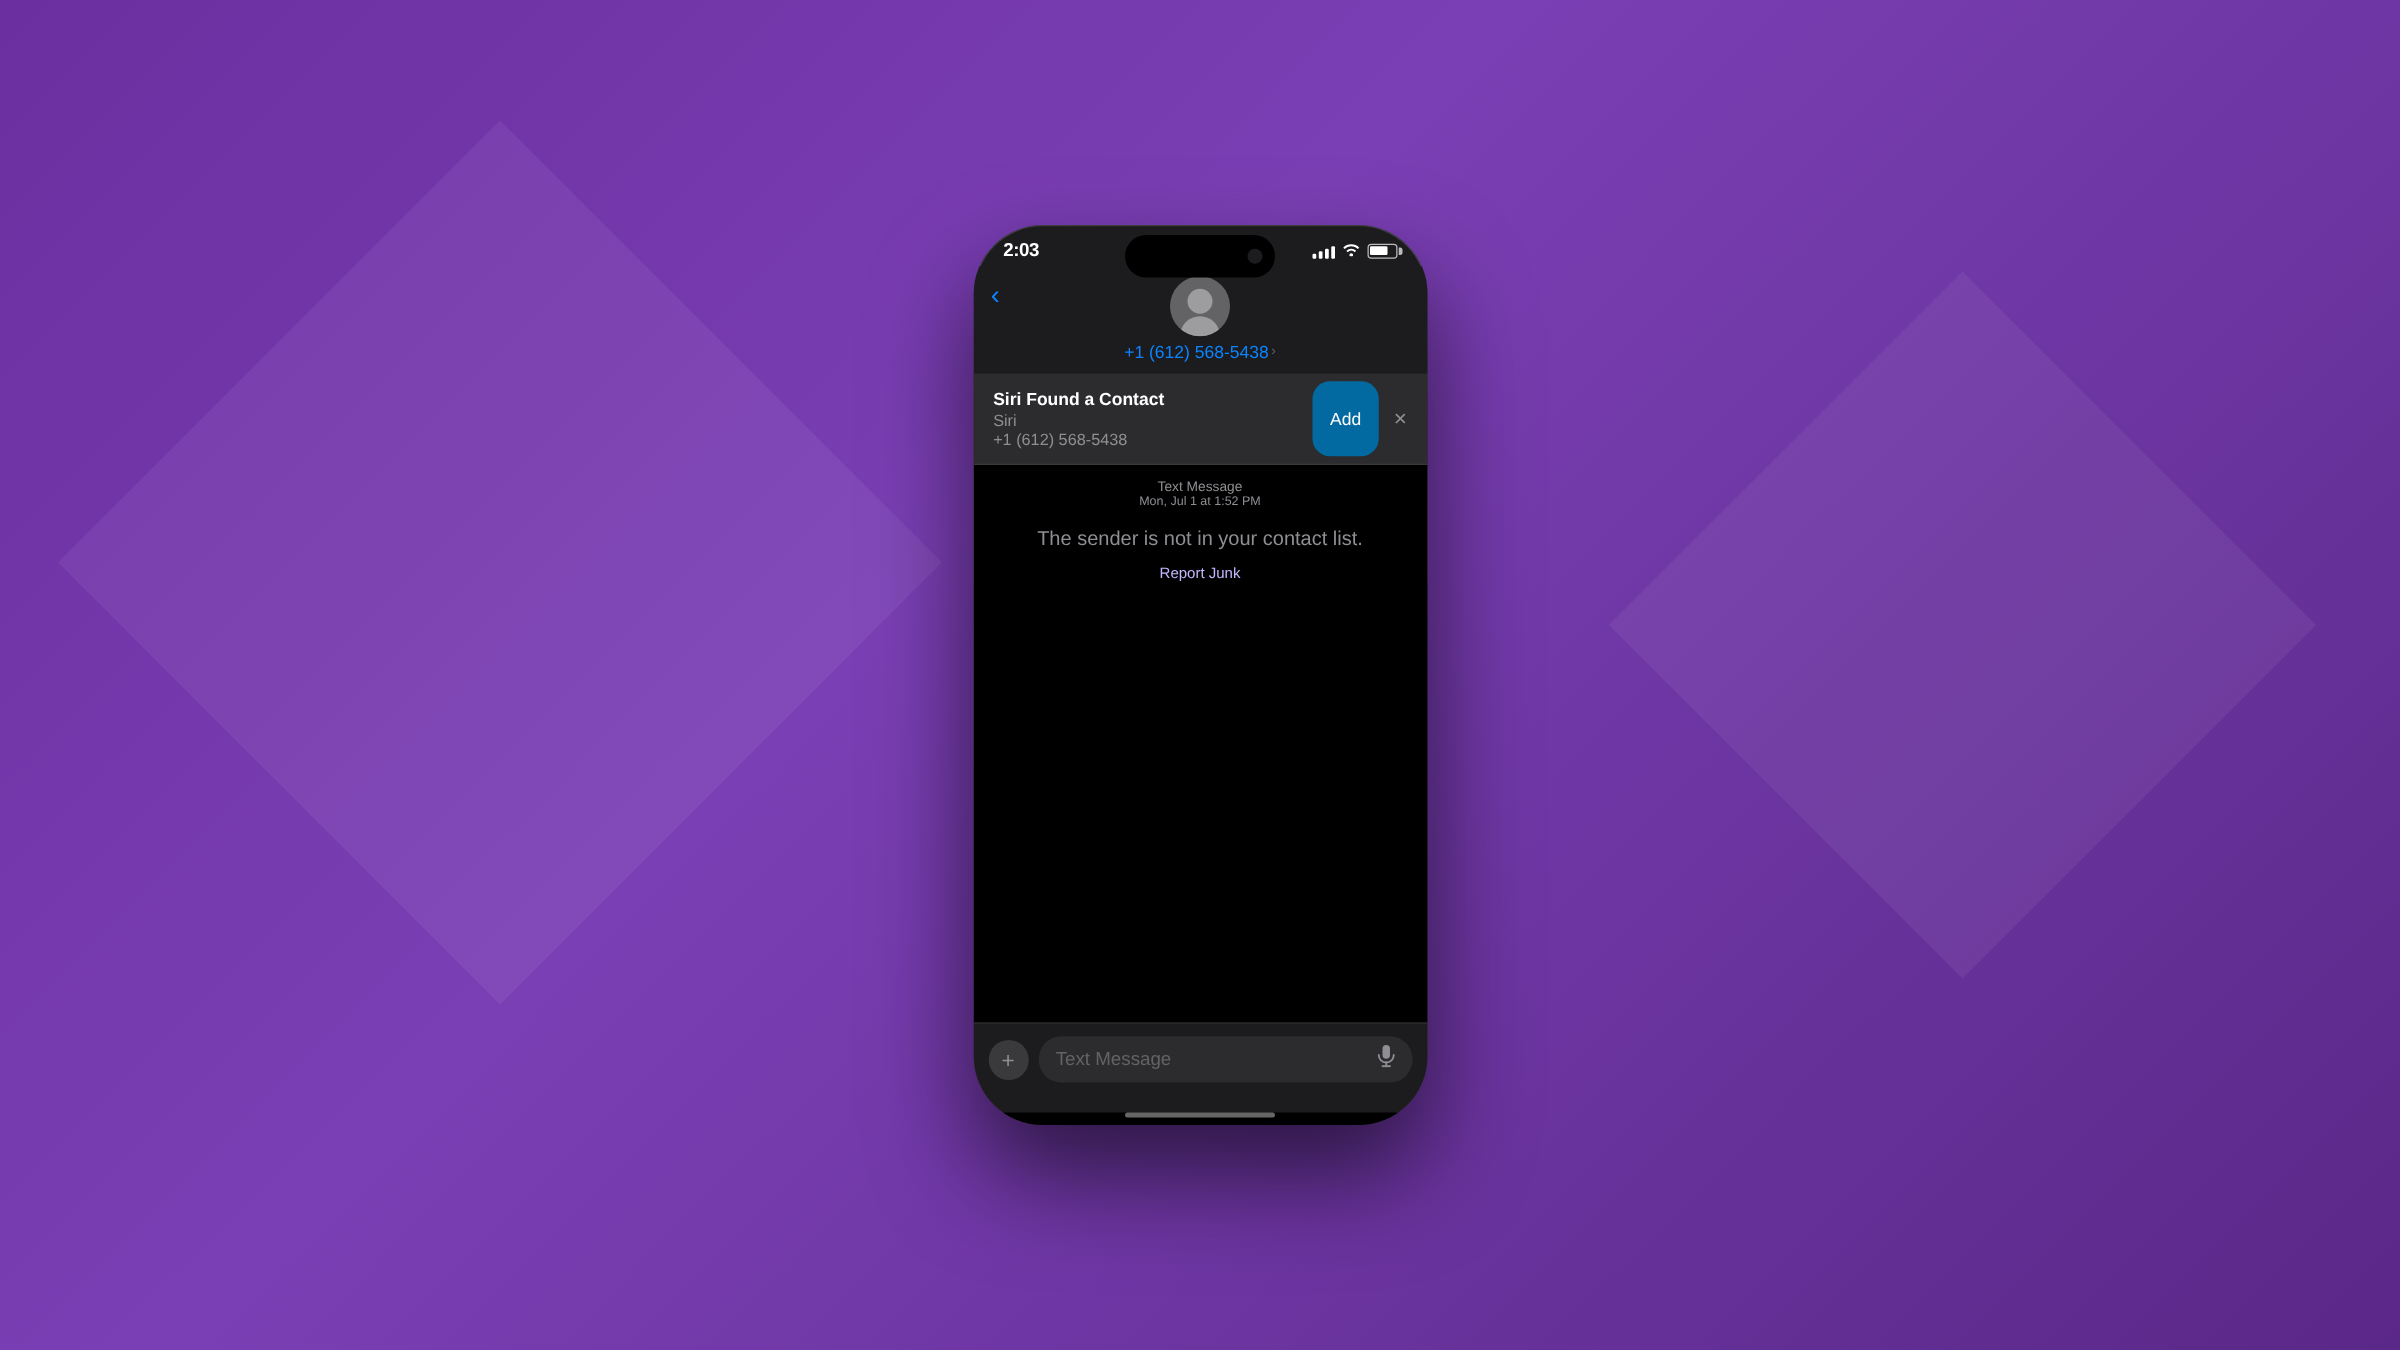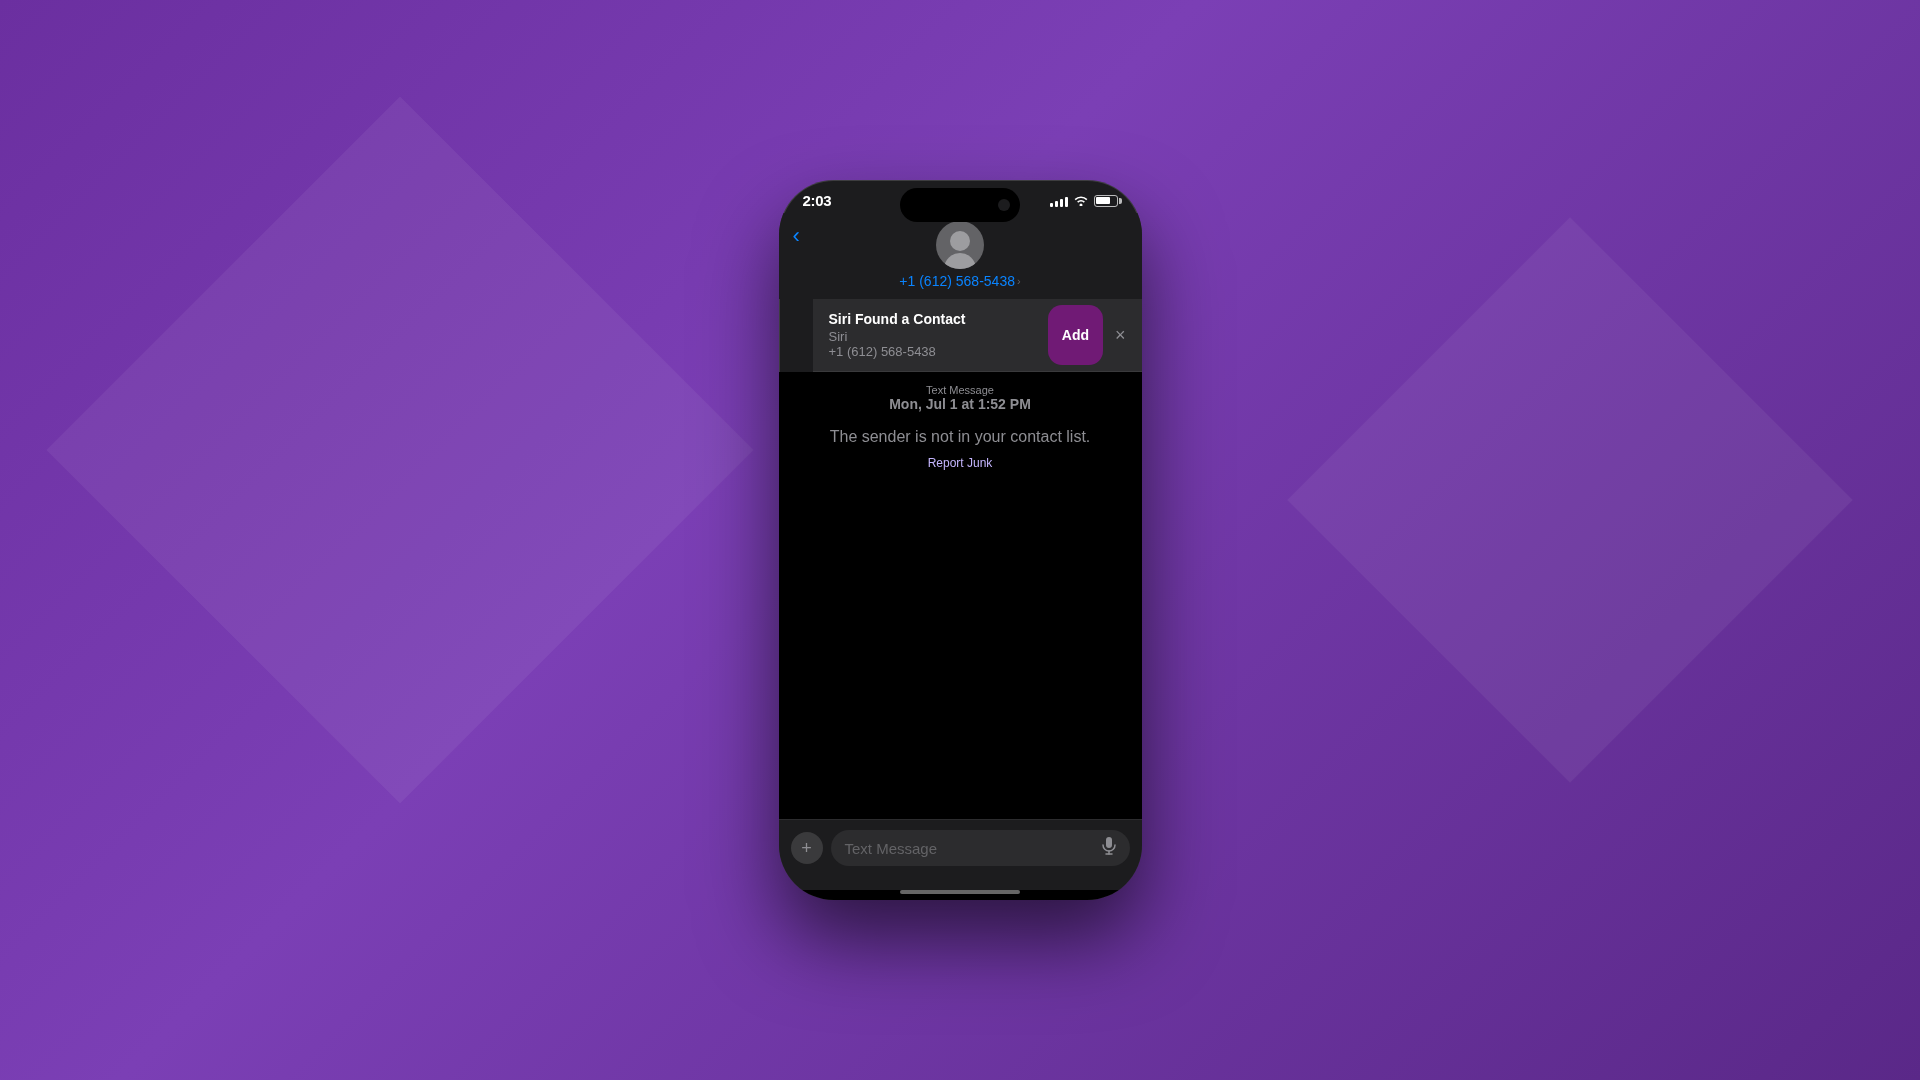--- a/index.html
+++ b/index.html
@@ -267,31 +267,30 @@
       right: 16px;
       top: 50%;
       transform: translateY(-50%);
       display: flex;
       align-items: center;
       gap: 12px;
     }
 
     .siri-banner-wrapper {
       position: relative;
-      margin-left: 34px;
     }
 
     .add-button {
-      background: #701a75;
+      background: #0369a1;
       color: #fff;
       border: none;
       border-radius: 14px;
       padding: 22px 14px;
       font-size: 14px;
-      font-weight: 700;
+      font-weight: 400;
       cursor: pointer;
     }
 
     .close-btn {
       color: #8e8e93;
       font-size: 18px;
       cursor: pointer;
       line-height: 1;
     }
 
@@ -309,23 +308,22 @@
       text-align: center;
       padding: 12px 0 8px;
     }
 
     .message-date-type {
       font-size: 11px;
       color: #8e8e93;
     }
 
     .message-date-time {
-      font-size: 14px;
-      color: #8e8e93;
-      font-weight: bold;
+      font-size: 10px;
+      color: #8e8e93;
     }
 
     .message-bubble-container {
       display: flex;
       justify-content: flex-start;
       padding: 0 12px 12px;
     }
 
     .message-bubble {
       background: #3a3a3c;

